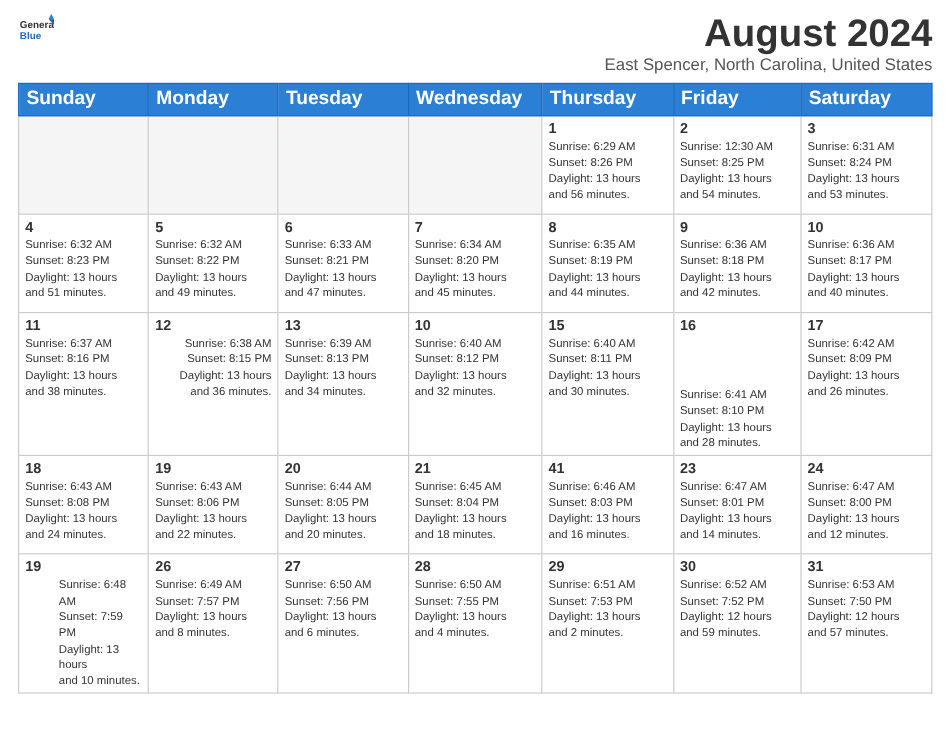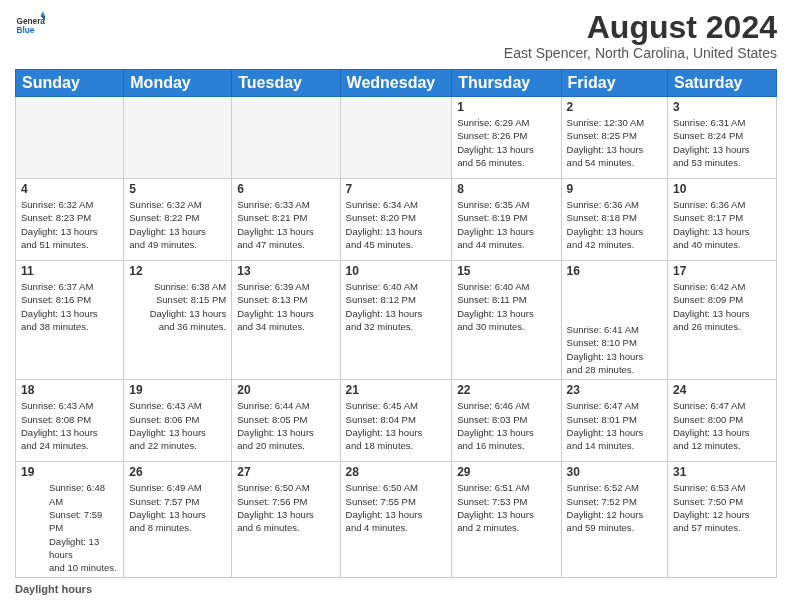--- a/index.html
+++ b/index.html
@@ -278,21 +278,21 @@
 and 20 minutes.</div>
           </td>
           <td>
             <span class="day-number">21</span>
             <div class="day-info" style="white-space: pre-line;">Sunrise: 6:45 AM
 Sunset: 8:04 PM
 Daylight: 13 hours
 and 18 minutes.</div>
           </td>
           <td>
-            <span class="day-number">22</span>
+            <span class="day-number">41</span>
             <div class="day-info" style="white-space: pre-line;">Sunrise: 6:46 AM
 Sunset: 8:03 PM
 Daylight: 13 hours
 and 16 minutes.</div>
           </td>
           <td>
             <span class="day-number">23</span>
             <div class="day-info" style="white-space: pre-line;">Sunrise: 6:47 AM
 Sunset: 8:01 PM
 Daylight: 13 hours
@@ -353,16 +353,13 @@
             <span class="day-number">31</span>
             <div class="day-info" style="white-space: pre-line;">Sunrise: 6:53 AM
 Sunset: 7:50 PM
 Daylight: 12 hours
 and 57 minutes.</div>
           </td>
         </tr>
       </tbody>
   </table>
 
-  <div class="footer">
-    <span class="footer-label">Daylight hours</span>
-  </div>
 </div>
 
 </body></html>

